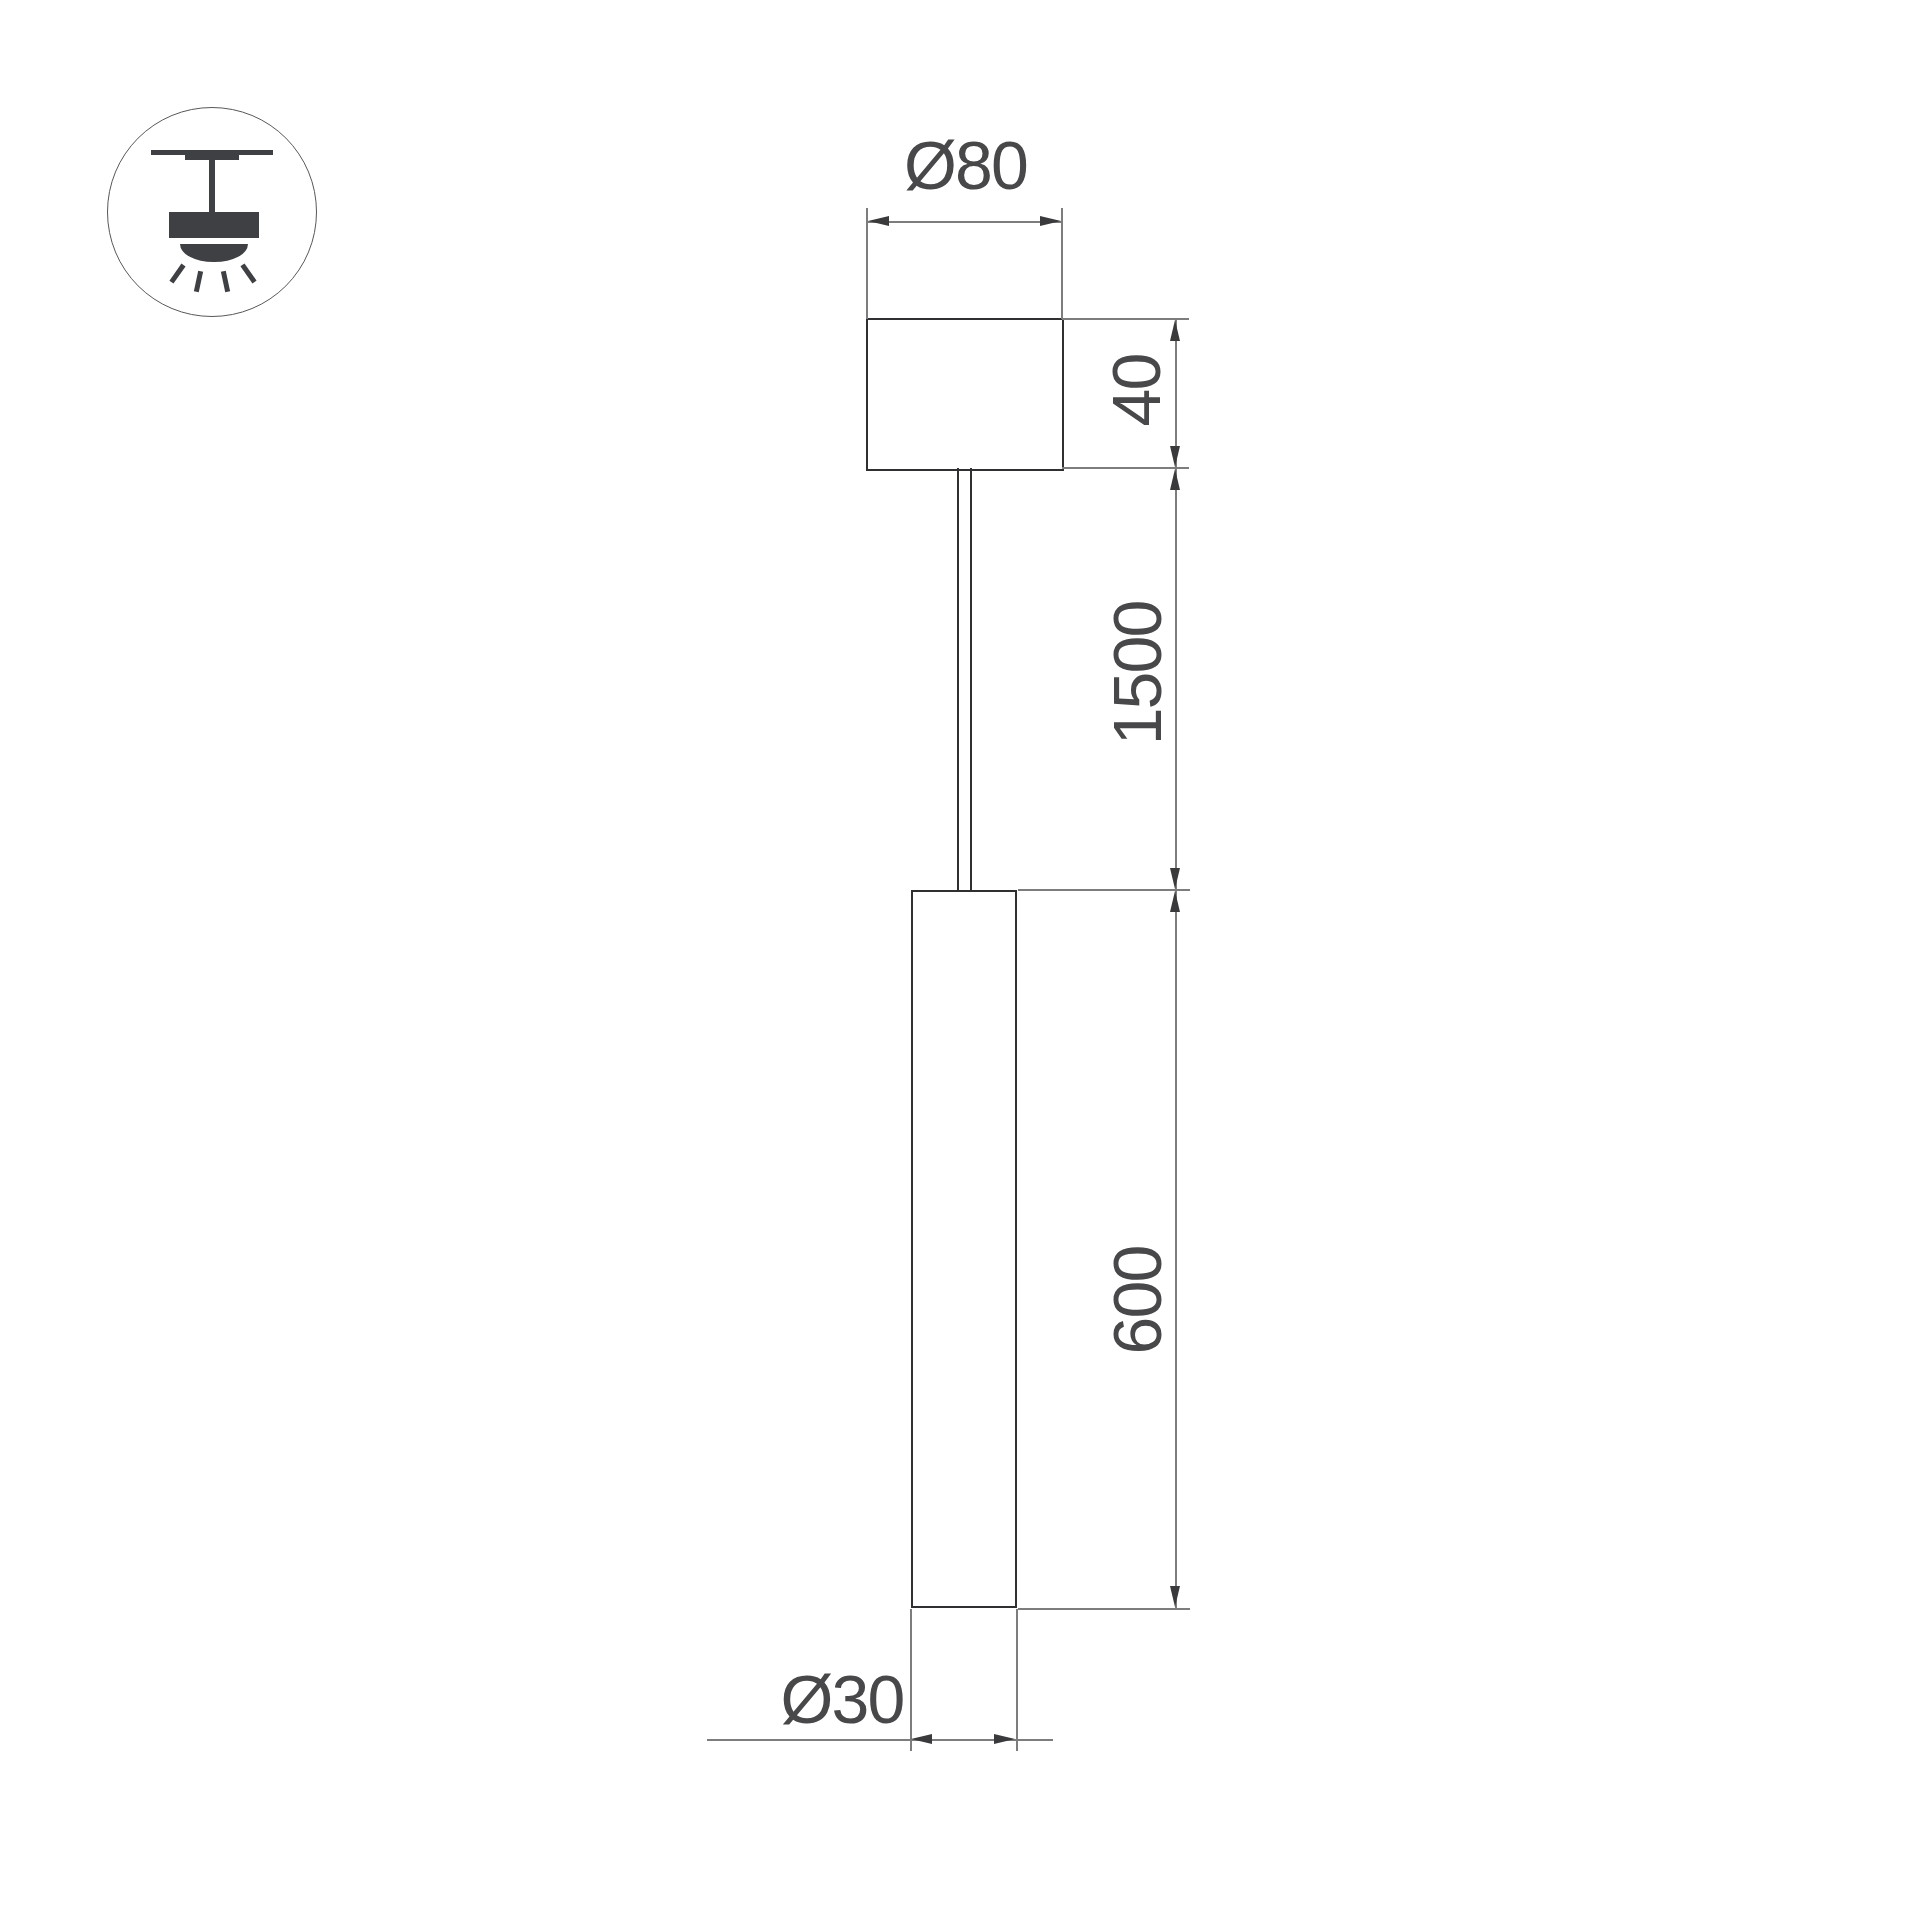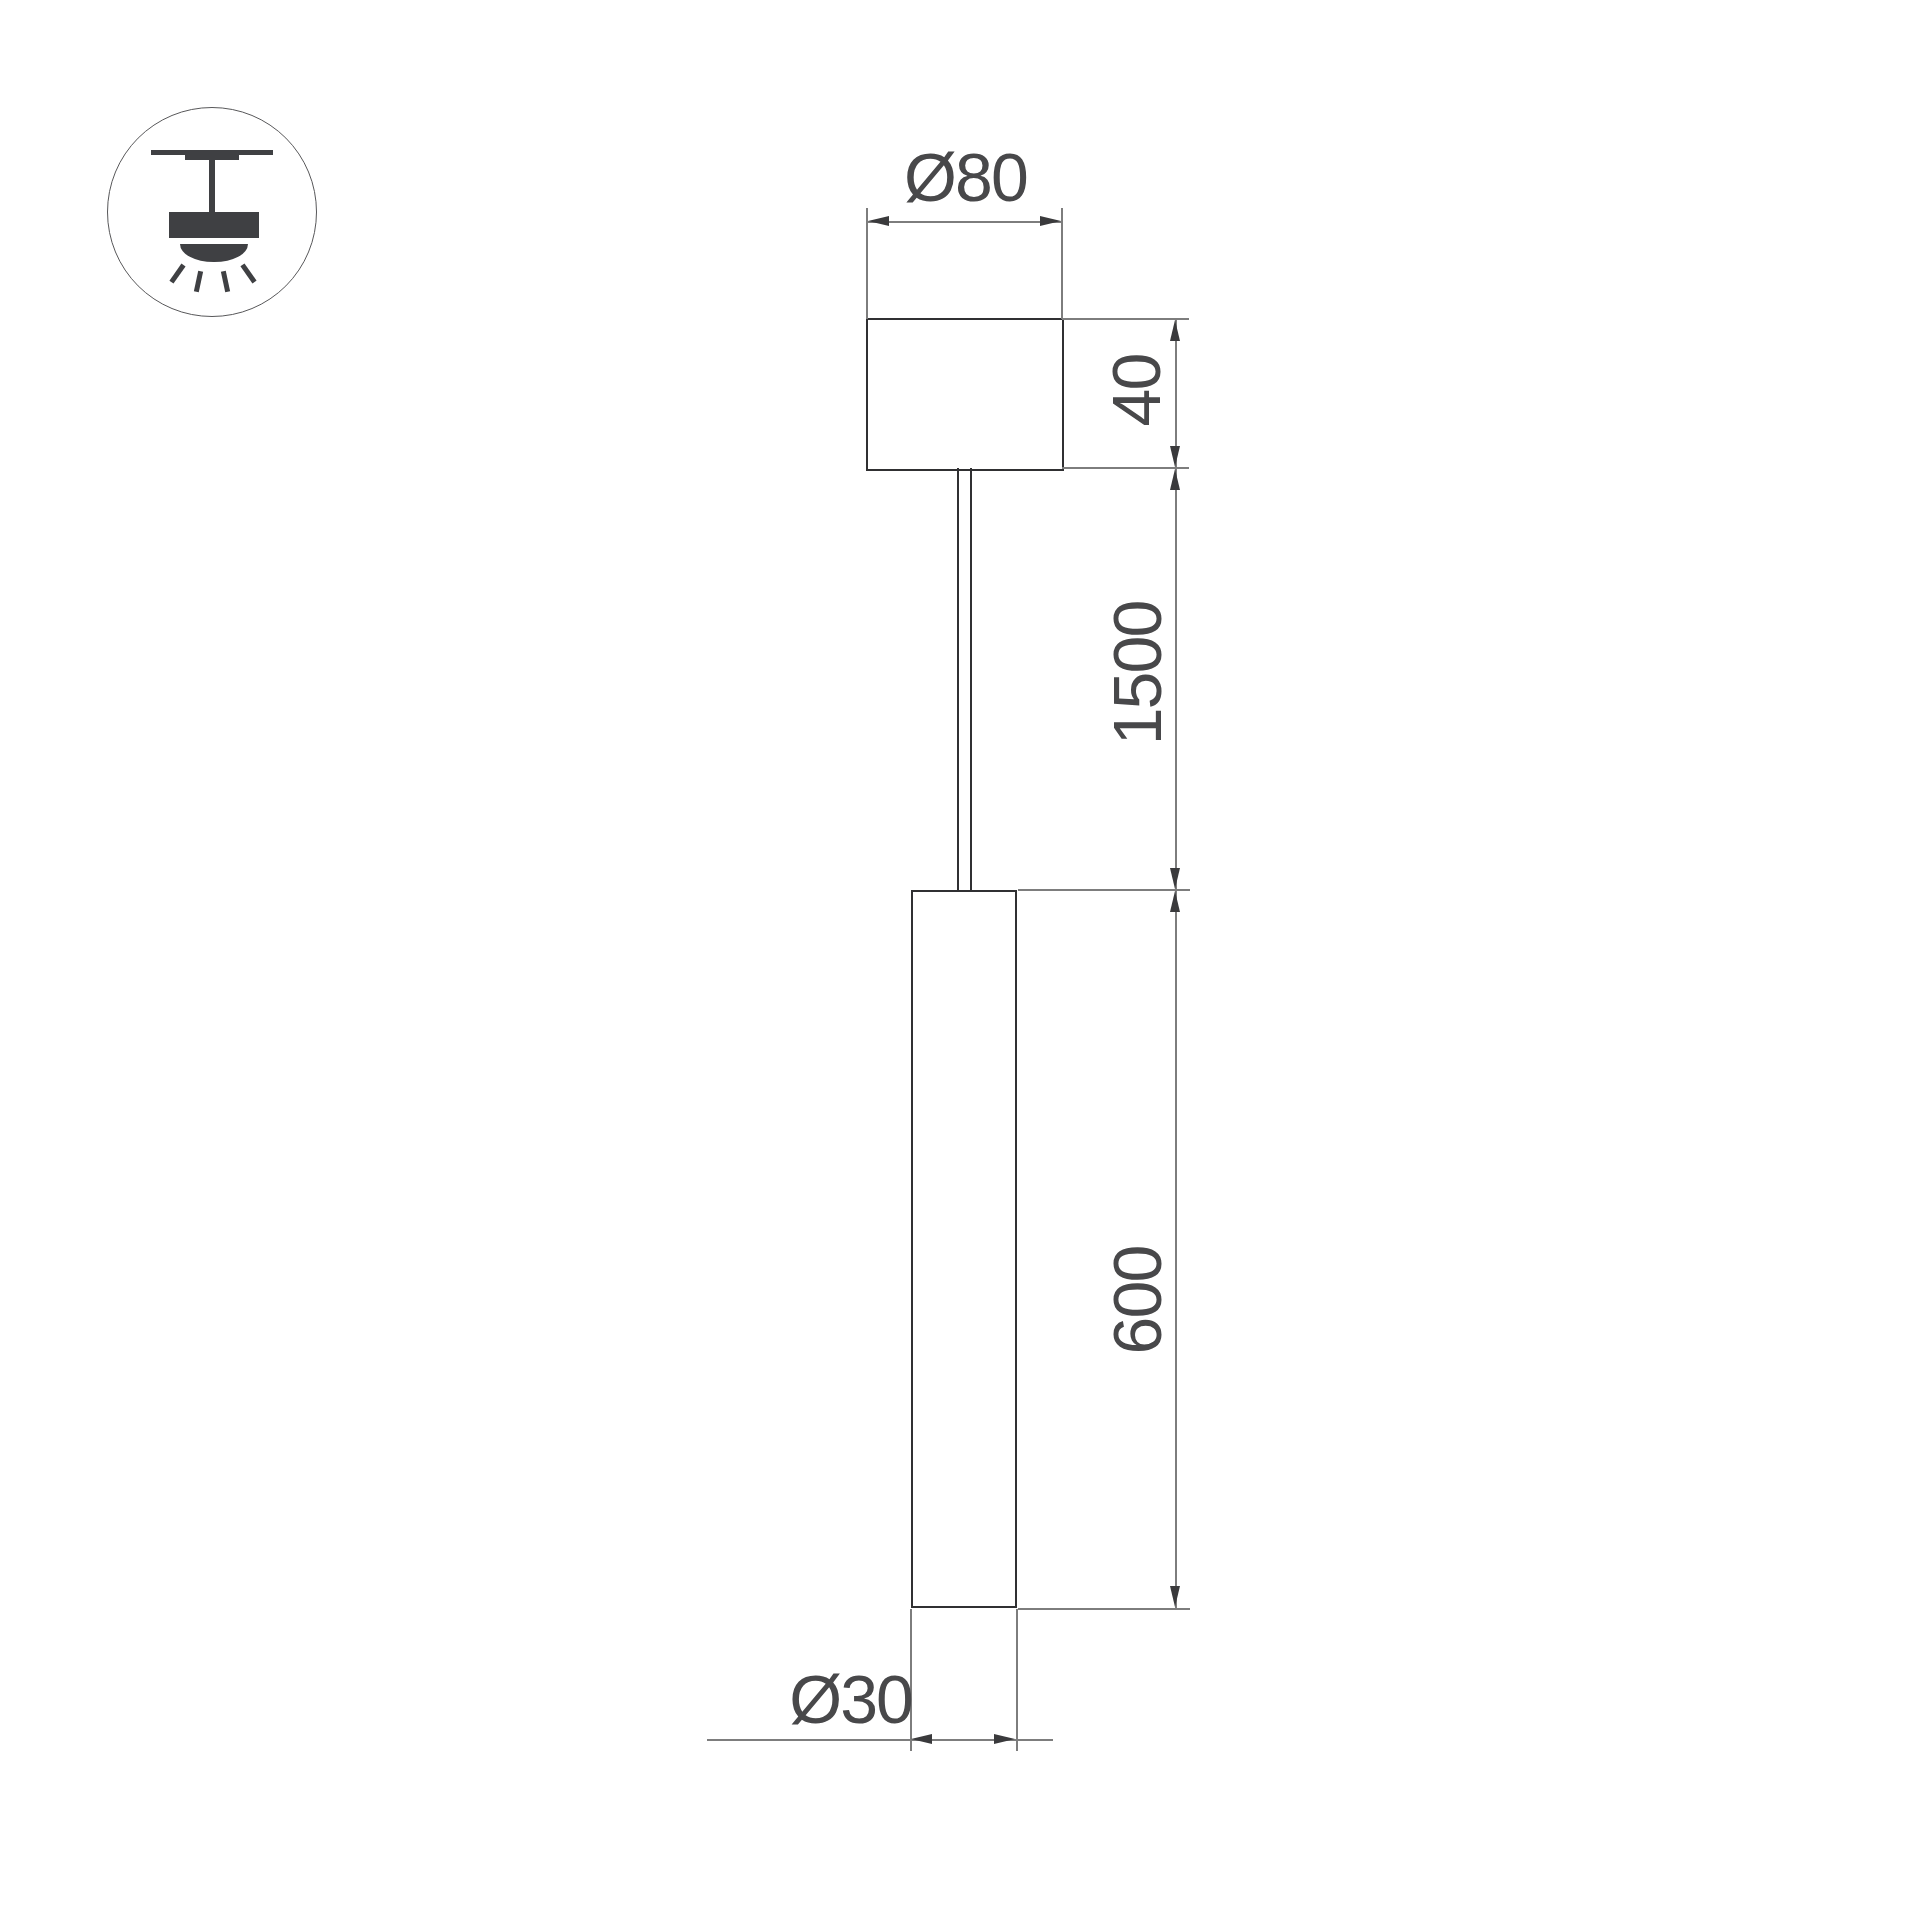--- a/index.html
+++ b/index.html
@@ -71,21 +71,21 @@
 
   <div class="abs outline" style="left:866px;top:318px;width:198px;height:153px;"></div>
   <div class="abs wire" style="left:957px;top:468px;width:15.4px;height:422px;"></div>
   <div class="abs outline" style="left:911px;top:890px;width:106px;height:718px;"></div>
 
   <div class="abs vline" style="left:866px;top:208px;height:111px;"></div>
   <div class="abs vline" style="left:1061px;top:208px;height:111px;"></div>
   <div class="abs hline" style="left:867px;top:221px;width:195px;"></div>
   <div class="abs arr arr-left" style="left:868px;top:216px;"></div>
   <div class="abs arr arr-right" style="left:1040px;top:216px;"></div>
-  <div class="abs dimtext" style="left:869px;top:142px;width:193px;">Ø80</div>
+  <div class="abs dimtext" style="left:869px;top:130px;width:193px;">Ø80</div>
 
   <div class="abs hline" style="left:1062px;top:318px;width:127px;"></div>
   <div class="abs hline" style="left:1062px;top:467px;width:127px;"></div>
   <div class="abs hline" style="left:1018px;top:889px;width:172px;"></div>
   <div class="abs hline" style="left:1018px;top:1608px;width:172px;"></div>
 
   <div class="abs vline" style="left:1175px;top:319px;height:150px;"></div>
   <div class="abs vline" style="left:1175px;top:468px;height:422px;"></div>
   <div class="abs vline" style="left:1175px;top:890px;height:718px;"></div>
 
@@ -100,16 +100,16 @@
 
   <div class="abs dimtext rot" style="left:1064px;top:355px;width:145px;height:71px;">40</div>
   <div class="abs dimtext rot" style="left:1012px;top:638px;width:251px;height:71px;">1500</div>
   <div class="abs dimtext rot" style="left:1041px;top:1265px;width:193px;height:71px;">600</div>
 
   <div class="abs vline" style="left:910px;top:1609px;height:142px;"></div>
   <div class="abs vline" style="left:1016px;top:1609px;height:142px;"></div>
   <div class="abs hline" style="left:707px;top:1739px;width:346px;"></div>
   <div class="abs arr arr-left" style="left:911px;top:1734px;"></div>
   <div class="abs arr arr-right" style="left:994px;top:1734px;"></div>
-  <div class="abs dimtext" style="left:700px;top:1664px;width:212px;text-align:right;">Ø30</div>
+  <div class="abs dimtext" style="left:736px;top:1664px;width:212px;">Ø30</div>
 
 </div>
 
 
 </body></html>

